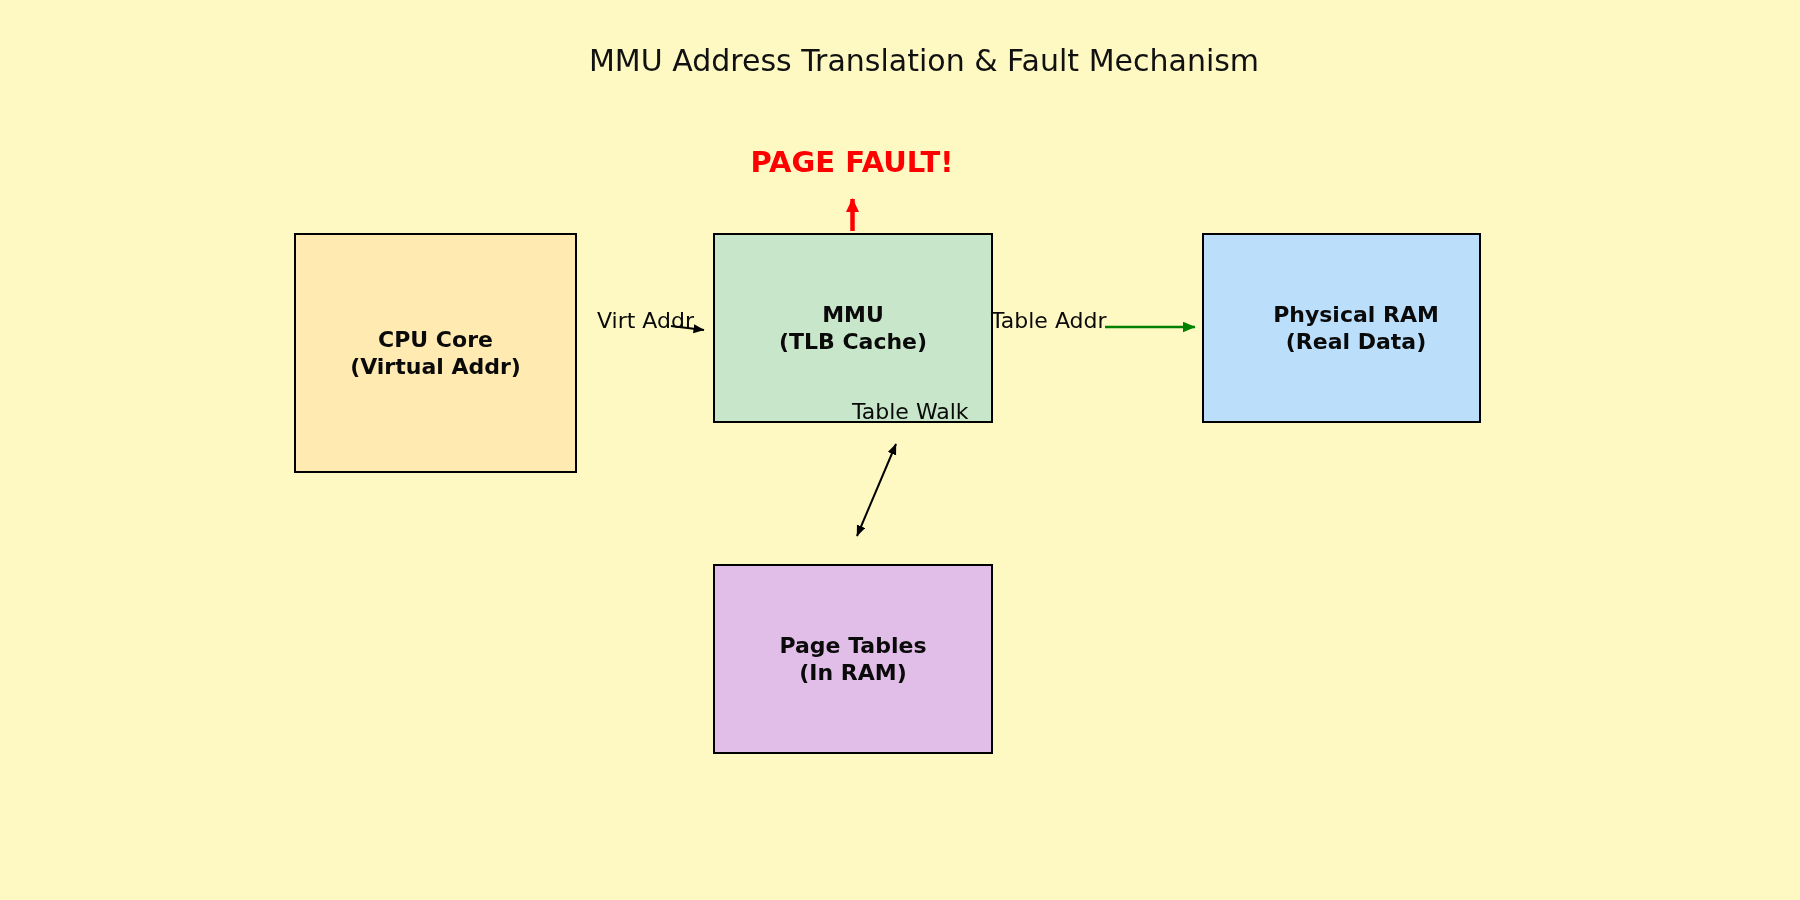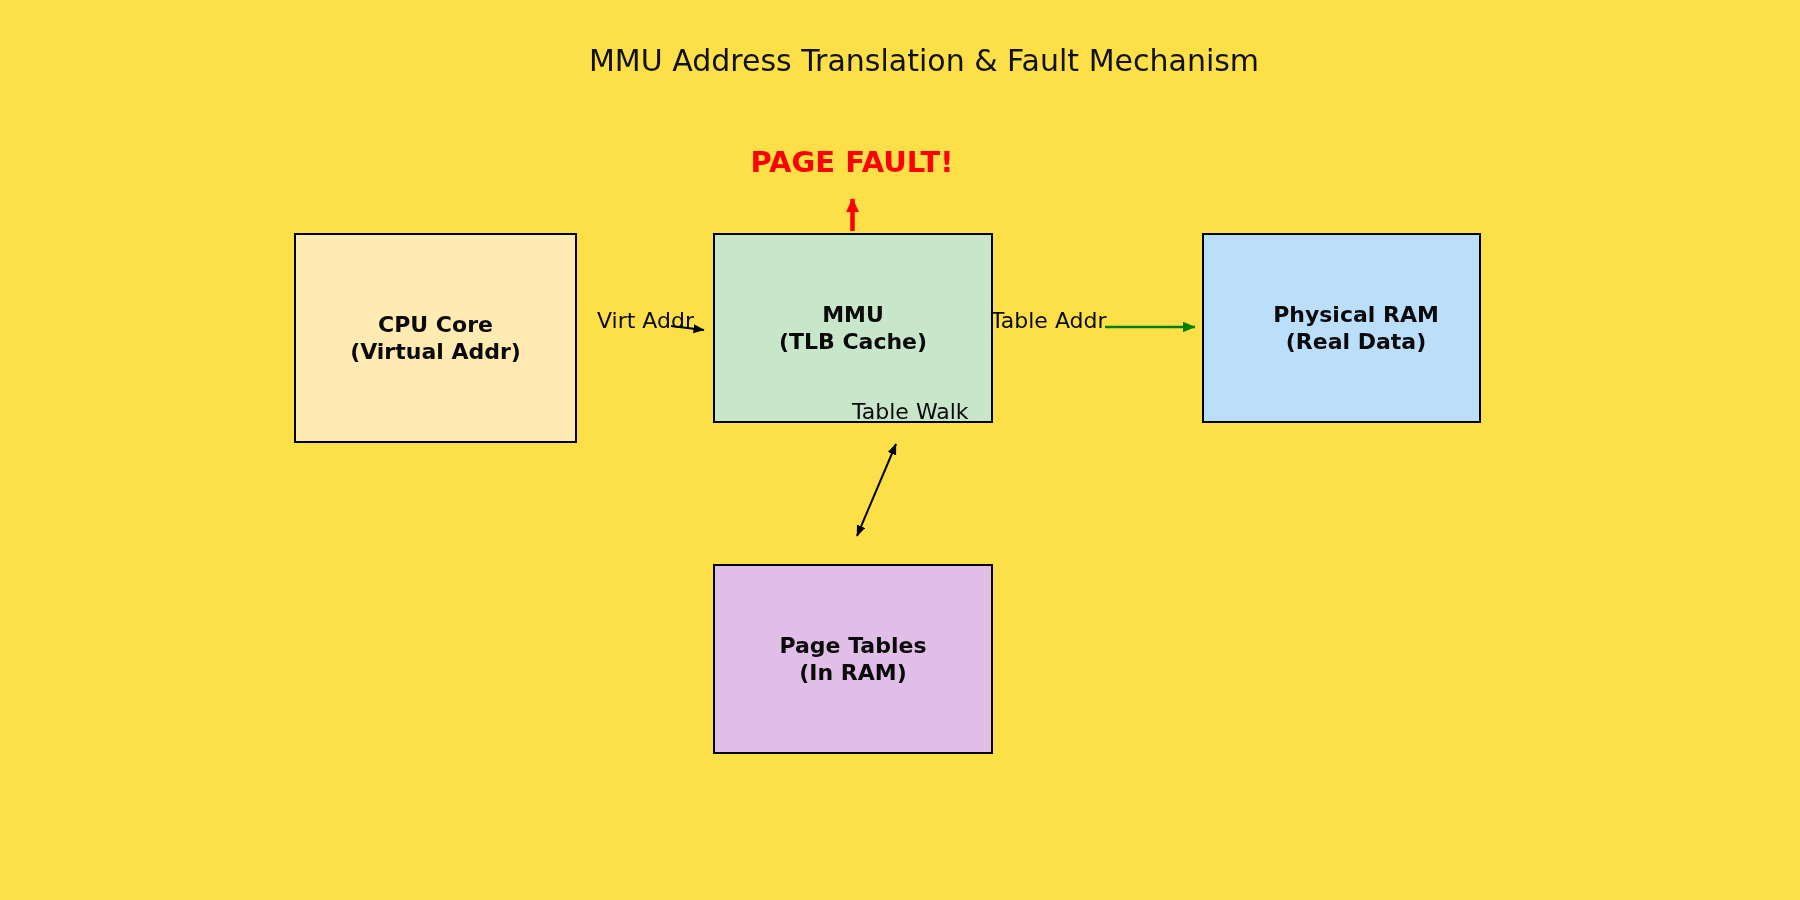--- a/index.html
+++ b/index.html
@@ -4,21 +4,21 @@
 <style>
   html, body {
     margin: 0;
     padding: 0;
     background: #ffffff;
   }
   .canvas {
     position: relative;
     width: 1800px;
     height: 900px;
-    background: #fde047;
+    background: #fef9c3;
     font-family: "DejaVu Sans", "Liberation Sans", sans-serif;
     color: #000000;
     overflow: hidden;
   }
   .diagram-title {
     position: absolute;
     top: 46px;
     left: 924px;
     transform: translateX(-50%);
     font-size: 30px;
@@ -34,21 +34,21 @@
     align-items: center;
     justify-content: center;
     text-align: center;
   }
   .node-label {
     font-size: 22px;
     font-weight: bold;
     line-height: 27px;
     color: #0a0a0a;
   }
-  .node-cpu  { left: 294px;  top: 233px; width: 283px; height: 210px; }
+  .node-cpu  { left: 294px;  top: 233px; width: 283px; height: 240px; }
   .node-mmu  { left: 713px;  top: 233px; width: 280px; height: 190px; }
   .node-ram  { left: 1202px; top: 233px; width: 279px; height: 190px; padding-left: 29px; }
   .node-pt   { left: 713px;  top: 548px; width: 280px; height: 190px; }
 
   .edge-label {
     position: absolute;
     font-size: 22px;
     line-height: 23px;
     white-space: nowrap;
     color: #0a0a0a;

